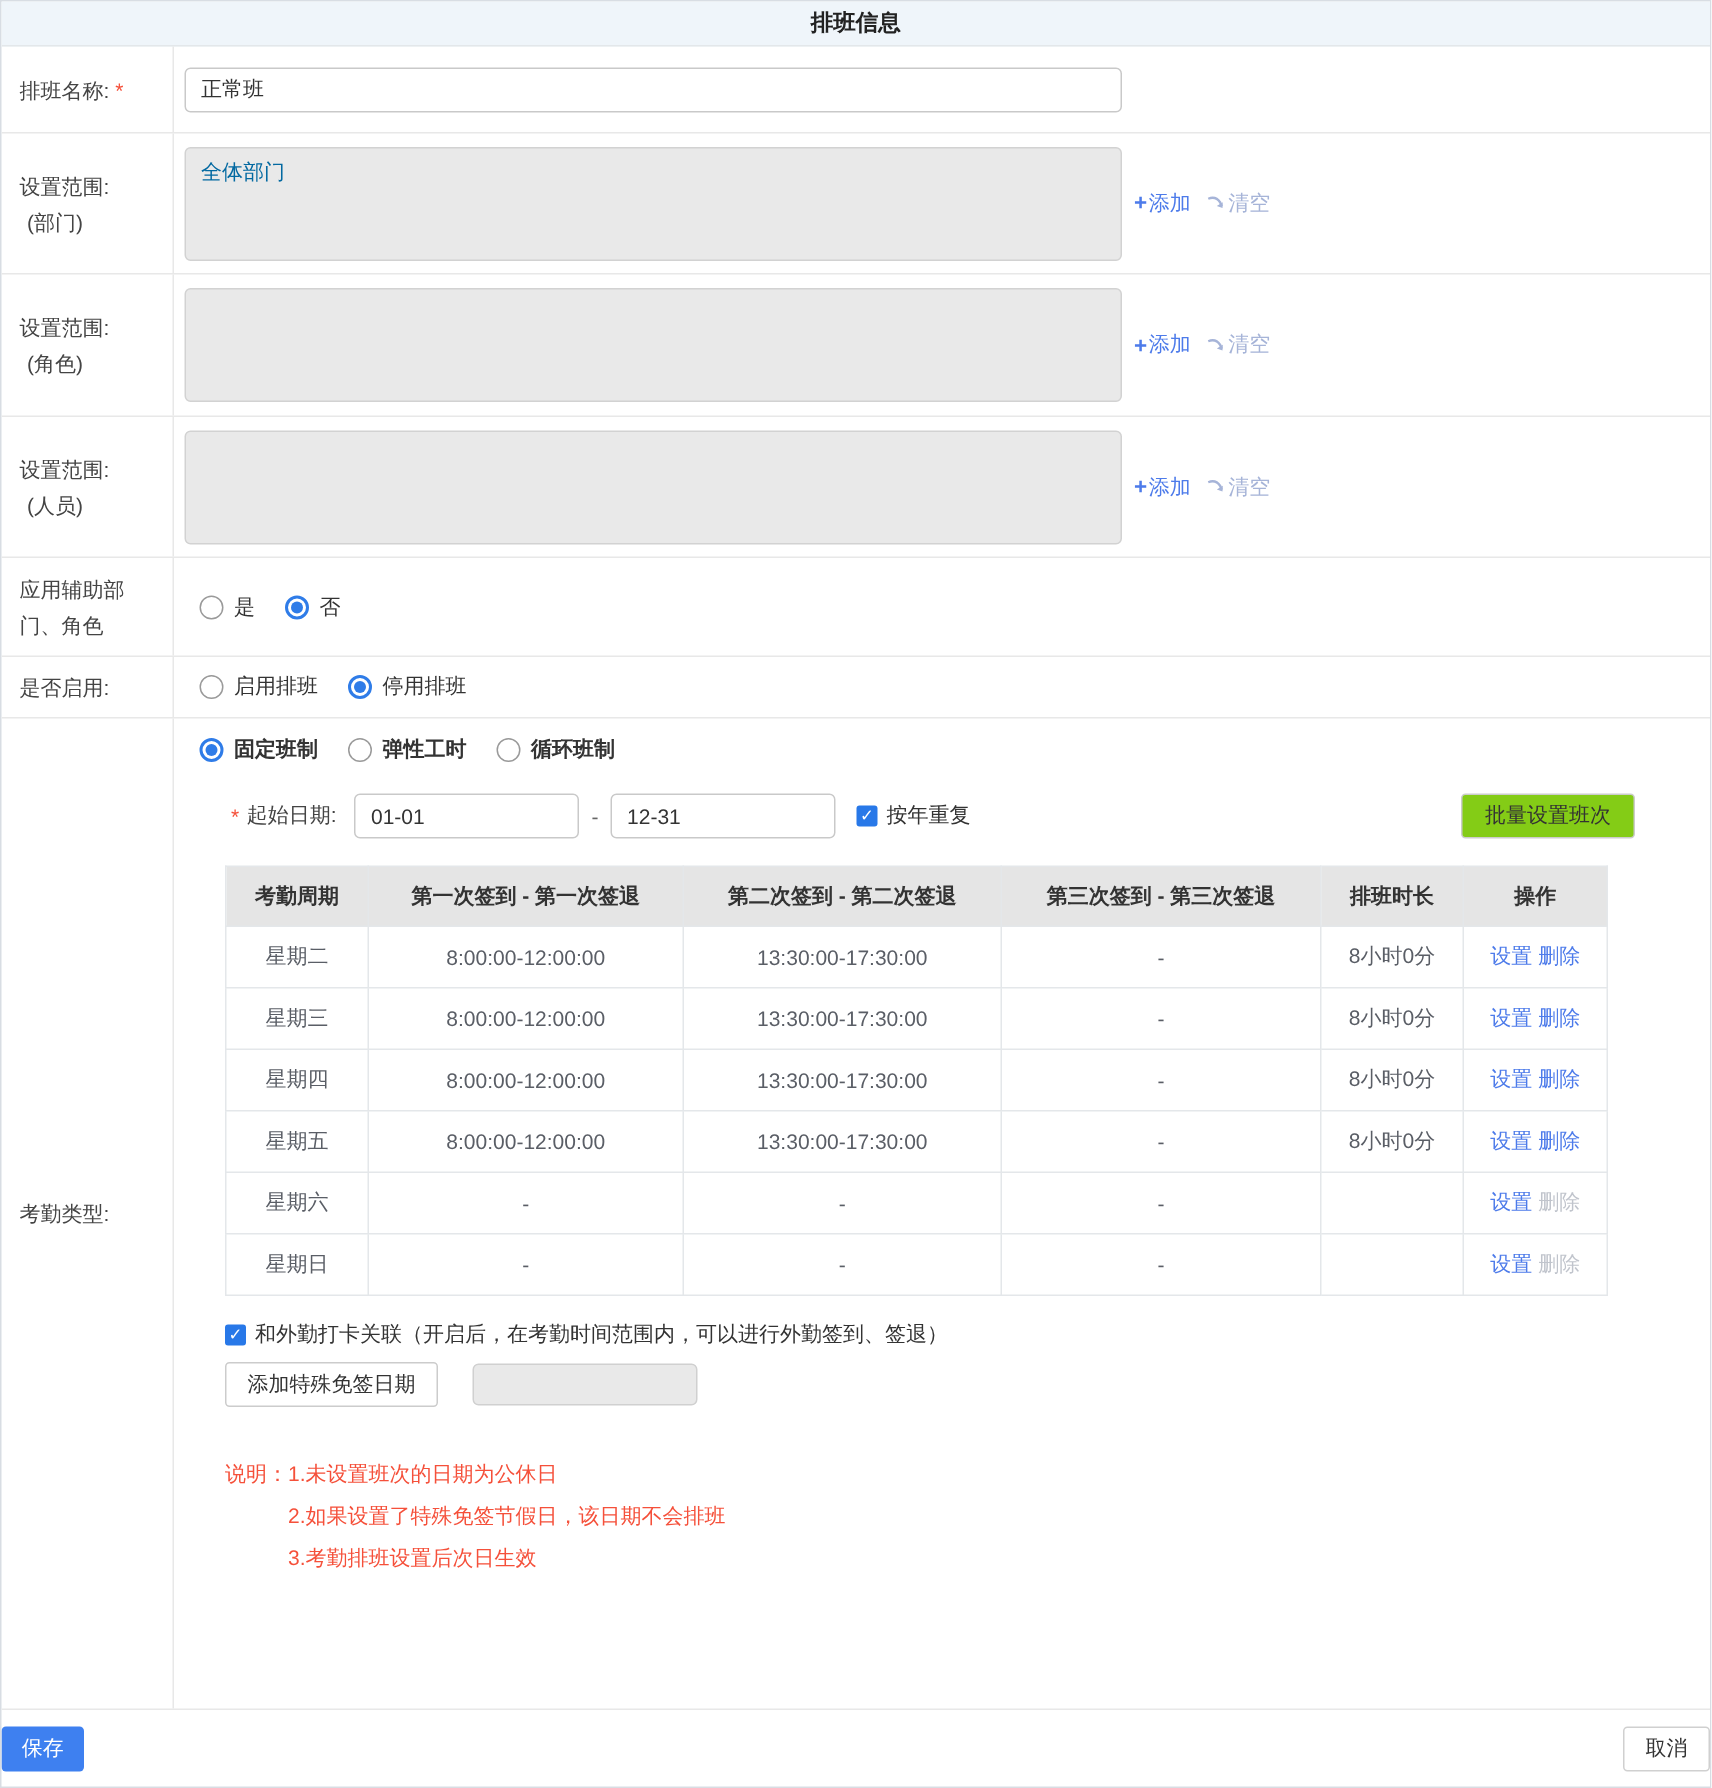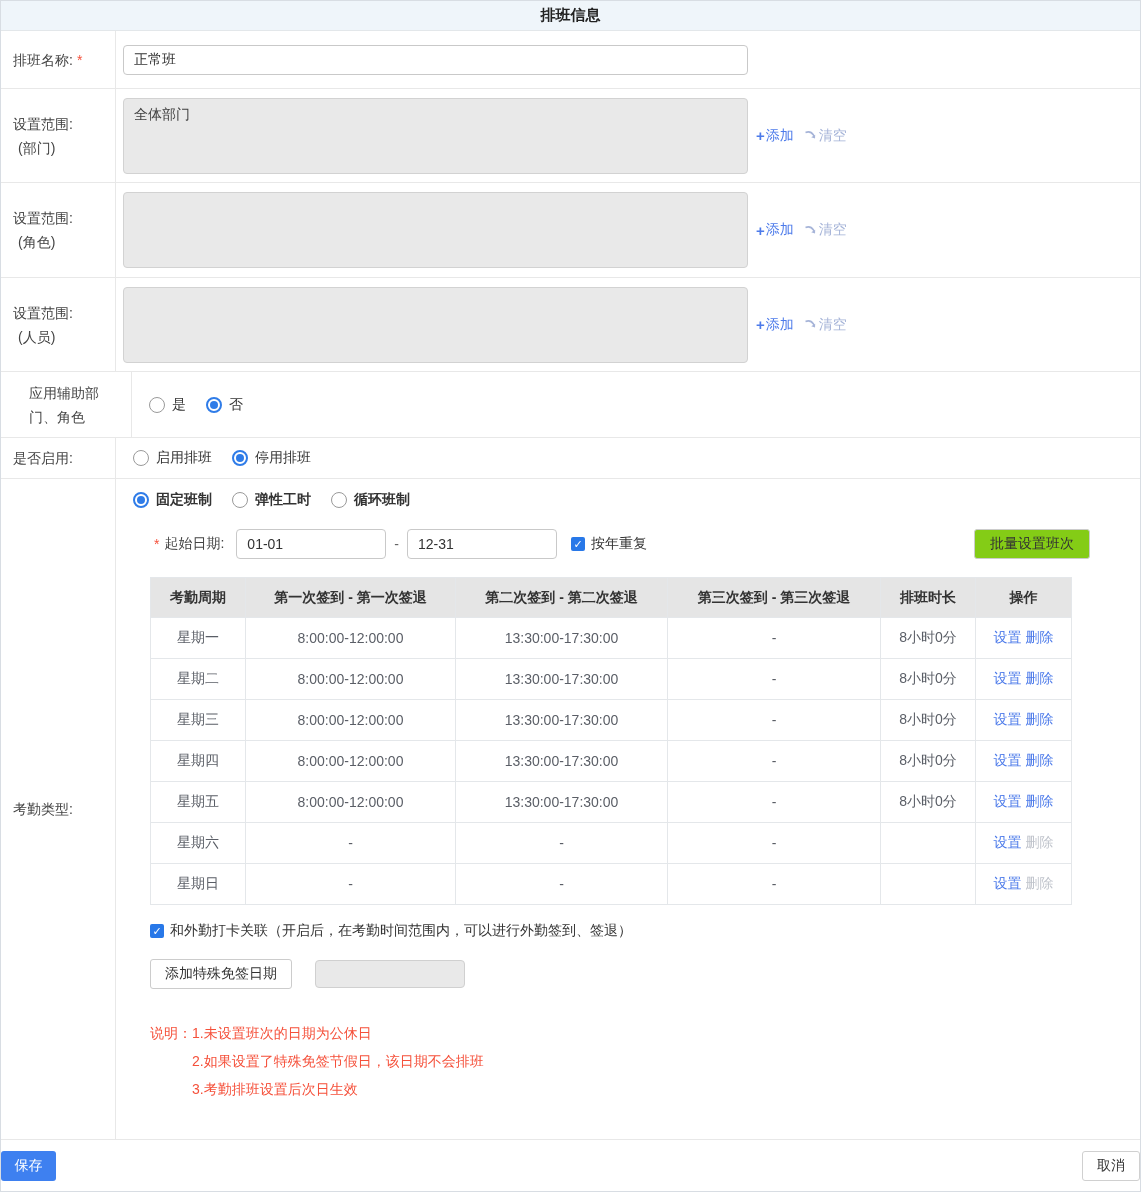--- a/index.html
+++ b/index.html
@@ -32,29 +32,29 @@
   .row-name { height:58px; }
   .text-input {
     height:30px; border:1px solid #c9c9c9; border-radius:4px; background:#fff;
     padding:0 10px; font-size:14px; color:#333; font-family:inherit; outline:none;
   }
   .name-input { width:625px; }
   
   .row-scope1 { height:94px; } .row-scope2 { height:95px; } .row-scope3 { height:94px; }
   .scope-box {
     width:625px; height:76px; background:#e9e9e9; border:1px solid #d2d2d2;
-    border-radius:4px; padding:7px 10px; color:#404040; overflow:hidden;
+    border-radius:4px; padding:7px 10px; color:#0369a1; overflow:hidden;
   }
   .scope-links { display:flex; align-items:center; margin-left:8px; }
   .add-link { color:#4d7bea; cursor:pointer; display:flex; align-items:center; }
   .add-link .plus { font-weight:bold; margin-right:1px; font-size:15px; }
   .clear-link { color:#a6b4d8; cursor:pointer; margin-left:10px; display:flex; align-items:center; }
   .clear-link svg { margin-right:2px; }
   
-  .row-aux { height:66px;padding-left:16px; }
+  .row-aux { height:66px; }
   .row-enable { height:41px; }
   .radio-group { display:flex; align-items:center; }
   .radio-item { display:flex; align-items:center; margin-right:20px; cursor:pointer; }
   .radio {
     width:16px; height:16px; border-radius:50%; border:1px solid #9a9a9a;
     background:#fff; position:relative; flex:0 0 16px;
   }
   .radio.checked { border:2px solid #2f7ce8; }
   .radio.checked::after {
     content:""; position:absolute; left:50%; top:50%; width:8px; height:8px;
@@ -87,21 +87,21 @@
   .sched-table th, .sched-table td {
     border:1px solid #e4e7ea; text-align:center; font-size:14px; height:41px;
   }
   .sched-table th { background:#e5e5e5; color:#333; font-weight:bold; height:40px; }
   .sched-table td { color:#5a5e66; }
   .op-link { color:#4d7bea; cursor:pointer; text-decoration:none; }
   .op-link.disabled { color:#c0c4cc; cursor:default; }
   .total-cell { background:#f4f8fb; color:#5a5e66; }
   
   .outwork-line { display:flex; align-items:center; margin:17px 0 0 27px; }
-  .special-line { display:flex; align-items:center; margin:19px 0 0 27px; }
+  .special-line { display:flex; align-items:center; margin:9px 0 0 27px; }
   .special-btn {
     height:30px; padding:0 14px; background:#fff; border:1px solid #ccc;
     border-radius:3px; font-size:14px; color:#333; cursor:pointer; font-family:inherit;
   }
   .special-input {
     width:150px; height:28px; margin-left:23px; background:#e9e9e9;
     border:1px solid #d0d0d0; border-radius:4px;
   }
   .notes { display:flex; margin:30px 0 0 27px; color:#f5503a; line-height:28px; }
   .notes-items { display:flex; flex-direction:column; }
@@ -287,28 +287,20 @@
             <th>考勤周期</th>
             <th>第一次签到 - 第一次签退</th>
             <th>第二次签到 - 第二次签退</th>
             <th>第三次签到 - 第三次签退</th>
             <th>排班时长</th>
             <th>操作</th>
           </tr>
         </thead>
         <tbody>
           <tr>
-            <td>星期一</td>
-            <td>8:00:00-12:00:00</td>
-            <td>13:30:00-17:30:00</td>
-            <td>-</td>
-            <td>8小时0分</td>
-            <td><span class="op-link">设置</span> <span class="op-link">删除</span></td>
-          </tr>
-          <tr>
             <td>星期二</td>
             <td>8:00:00-12:00:00</td>
             <td>13:30:00-17:30:00</td>
             <td>-</td>
             <td>8小时0分</td>
             <td><span class="op-link">设置</span> <span class="op-link">删除</span></td>
           </tr>
           <tr>
             <td>星期三</td>
             <td>8:00:00-12:00:00</td>

